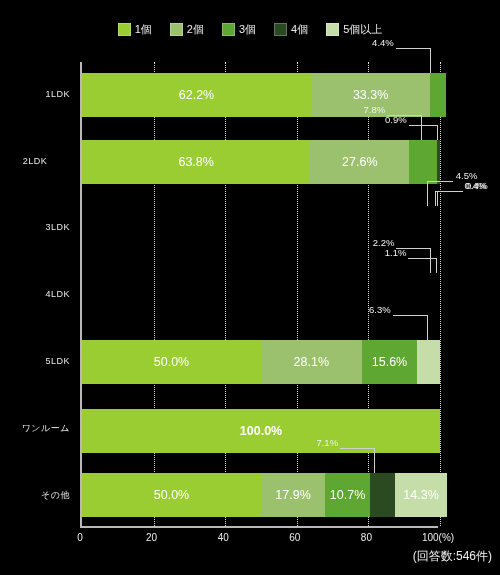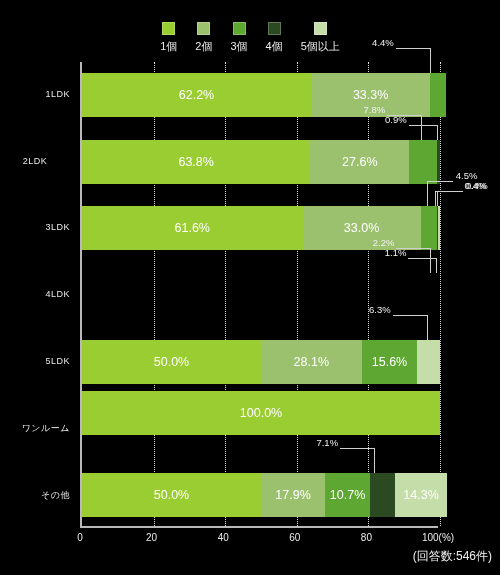--- a/index.html
+++ b/index.html
@@ -13,21 +13,21 @@
   }
   #root { position: relative; width: 500px; height: 575px; }
 
   
   .legend {
     position: absolute; left: 0; top: 22px;
     width: 500px;
     display: flex; justify-content: center; align-items: center;
     gap: 18px;
   }
-  .legend-item { display: flex; align-items: center; gap: 4px; flex-direction: column; }
+  .legend-item { display: flex; align-items: center; gap: 4px; }
   .legend-swatch {
     width: 13px; height: 13px; display: block;
     border: 1px solid rgba(255,255,255,0.25);
   }
   .legend-label { font-size: 11px; color: #ececec; white-space: nowrap; }
 
   
   .plot {
     position: absolute;
     left: 80px; top: 62px;
@@ -161,48 +161,35 @@
             <div class="seg" style="width: 228.404px; background: rgb(154, 205, 50);">
               <span>63.8%</span>
             </div>
             <div class="seg" style="width: 98.808px; background: rgb(155, 193, 111);">
               <span>27.6%</span>
             </div>
             <div class="seg" style="width: 27.924px; background: rgb(95, 167, 51);"></div>
             <div class="seg" style="width: 3.222px; background: rgb(44, 74, 34);"></div>
           </div>
         </div>
-        <div class="row" style="top: 144.429px;">
-          <div class="bar">
-            <div class="seg" style="width: 220.528px; background: rgb(154, 205, 50);">
-              <span>61.6%</span>
-            </div>
-            <div class="seg" style="width: 118.14px; background: rgb(155, 193, 111);">
-              <span>33.0%</span>
-            </div>
-            <div class="seg" style="width: 16.11px; background: rgb(95, 167, 51);"></div>
-            <div class="seg" style="width: 1.432px; background: rgb(44, 74, 34);"></div>
-            <div class="seg" style="width: 1.432px; background: rgb(197, 221, 168);"></div>
-          </div>
-        </div>
         <div class="row" style="top: 277.571px;">
           <div class="bar">
             <div class="seg" style="width: 179px; background: rgb(154, 205, 50);">
               <span>50.0%</span>
             </div>
             <div class="seg" style="width: 100.598px; background: rgb(155, 193, 111);">
               <span>28.1%</span>
             </div>
             <div class="seg" style="width: 55.848px; background: rgb(95, 167, 51);">
               <span>15.6%</span>
             </div>
             <div class="seg" style="width: 22.554px; background: rgb(197, 221, 168);"></div>
           </div>
         </div>
-        <div class="row" style="top: 329px;">
+        <div class="row" style="top: 347px; font-weight: bold;">
           <div class="bar">
             <div class="seg" style="width: 358px; background: rgb(154, 205, 50);">
               <span>100.0%</span>
             </div>
           </div>
         </div>
         <div class="row" style="top: 410.714px;">
           <div class="bar">
             <div class="seg" style="width: 179px; background: rgb(154, 205, 50);">
               <span>50.0%</span>

